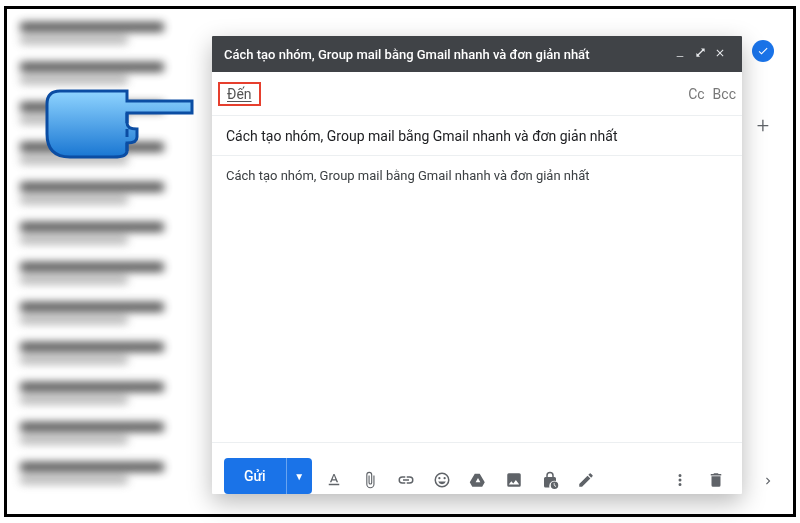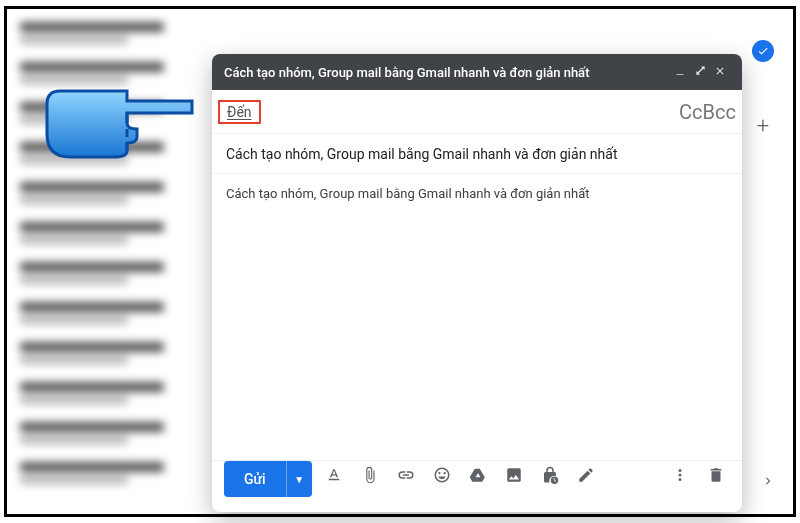--- a/index.html
+++ b/index.html
@@ -14,36 +14,36 @@
 
   
   .sidepanel{position:absolute;right:10px;top:30px;width:40px;display:flex;flex-direction:column;align-items:center;gap:50px}
   .sp-icon{width:24px;height:24px;display:flex;align-items:center;justify-content:center;color:#5f6368}
   .sp-chip{width:22px;height:22px;border-radius:50%;background:#1a73e8;display:flex;align-items:center;justify-content:center}
   .sp-chip svg{fill:#fff}
   .sp-plus{font-size:22px;color:#5f6368;font-weight:300}
   .chev{position:absolute;right:18px;bottom:22px;color:#5f6368}
 
   
-  .compose{position:absolute;left:205px;top:45px;width:530px;height:458px;background:#fff;border-radius:8px;box-shadow:0 8px 24px rgba(0,0,0,.28);display:flex;flex-direction:column;overflow:hidden}
+  .compose{position:absolute;left:205px;top:27px;width:530px;height:458px;background:#fff;border-radius:1px;box-shadow:0 8px 24px rgba(0,0,0,.28);display:flex;flex-direction:column;overflow:hidden}
   .cbar{background:#404347;color:#fff;height:36px;display:flex;align-items:center;padding:0 12px}
   .cbar .title{flex:1;font-size:13px;font-weight:500;overflow:hidden;white-space:nowrap;text-overflow:ellipsis}
   .cbar .ctl{width:20px;text-align:center;cursor:pointer;font-size:12px;color:#e8eaed}
 
   .torow{height:44px;border-bottom:1px solid #eceff1;display:flex;align-items:center;padding:0 6px;font-size:14px;color:#777;position:relative}
   .torow .to{color:#555;border:2px solid #e63f2e;padding:2px 7px;text-decoration:underline;text-underline-offset:2px;cursor:pointer}
   .torow .spacer{flex:1}
-  .torow .cc,.torow .bcc{color:#777;cursor:pointer;font-size:20px}
+  .torow .cc,.torow .bcc{color:#777;margin-left:8px;cursor:pointer;font-size:14px}
 
   .subjrow{height:40px;border-bottom:1px solid #eceff1;display:flex;align-items:center;padding:0 14px}
   .subjrow input{border:0;outline:0;width:100%;font-size:14px;color:#202124}
 
   .bodyarea{flex:1;padding:12px 14px;font-size:13px;color:#3c4043;overflow:auto}
 
-  .toolbar{height:52px;border-top:1px solid #eceff1;display:flex;align-items:flex-start;padding:0 12px;gap:8px}
+  .toolbar{height:52px;border-top:1px solid #eceff1;display:flex;align-items:flex-end;padding:0 12px;gap:8px}
   .sendbtn{display:flex;align-items:stretch;height:36px}
   .sendbtn .main{background:#1a73e8;color:#fff;border:0;border-radius:4px 0 0 4px;padding:0 20px;font-size:14px;font-weight:500;cursor:pointer}
   .sendbtn .dd{background:#1a73e8;border:0;border-left:1px solid rgba(255,255,255,.35);border-radius:0 4px 4px 0;width:26px;color:#fff;cursor:pointer;font-size:10px}
   .ticon{width:28px;height:28px;display:flex;align-items:center;justify-content:center;color:#5f6368;cursor:pointer;border-radius:4px}
   .tflex{flex:1}
 
   
   .hand{position:absolute;left:35px;top:70px;width:160px;height:90px;z-index:20}
 
 </style>

